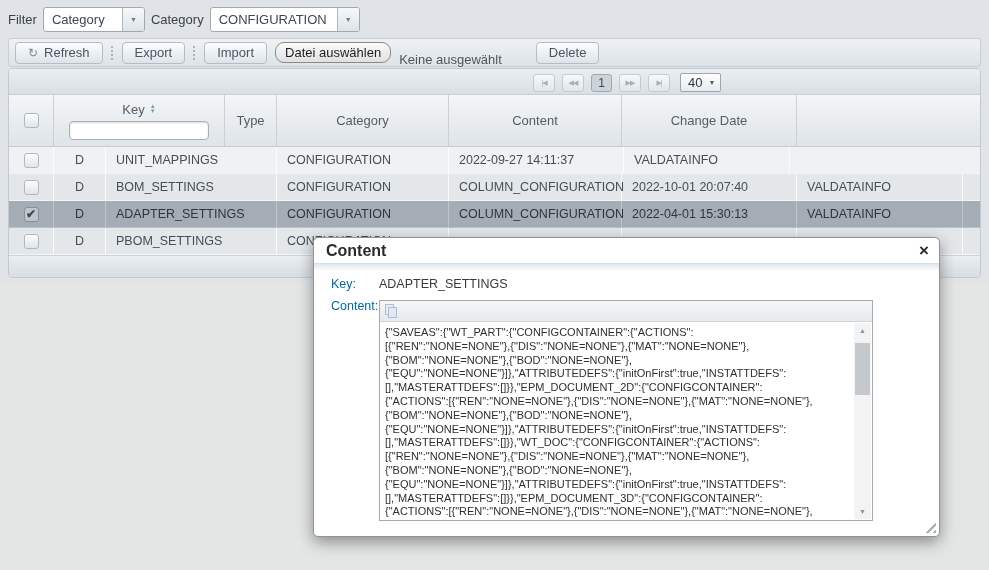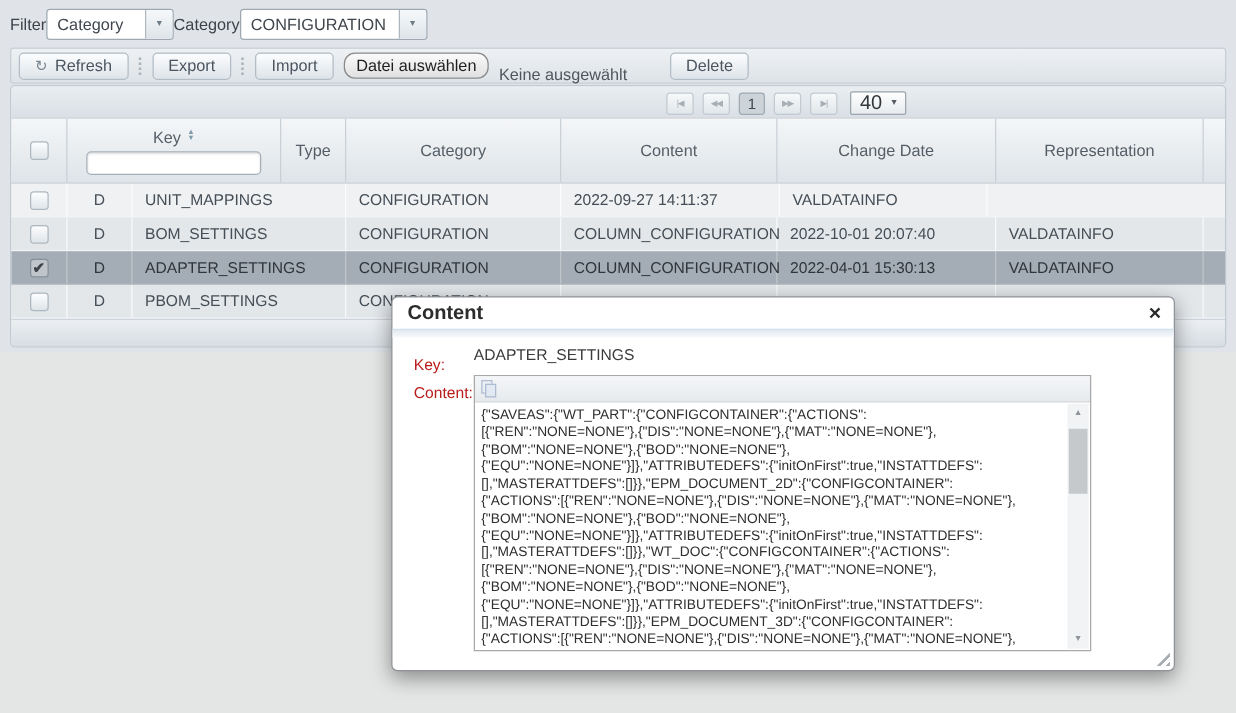--- a/index.html
+++ b/index.html
@@ -1,21 +1,21 @@
 <!DOCTYPE html>
 <html><head>
 <meta charset="utf-8">
 <style>
   * { margin:0; padding:0; box-sizing:border-box; }
   html,body { width:989px; height:570px; }
   body { font-family:"Liberation Sans", sans-serif; background:#e4e5e5; position:relative; overflow:hidden; }
   .top-bg { position:absolute; left:0; top:0; width:989px; height:282px; background:#e0e4e8; }
 
   
-  .filter-bar { position:absolute; left:8px; top:6px; height:27px; display:flex; align-items:center; gap:0;text-align:center; }
+  .filter-bar { position:absolute; left:8px; top:6px; height:27px; display:flex; align-items:center; gap:6px;text-align:center; }
   .lbl { font-size:13px; color:#3c4247; }
   .dd { display:flex; align-items:stretch; height:25px; background:#fff; border:1px solid #9fa9b2; border-radius:3px; overflow:hidden; }
   .dd-value { display:flex; align-items:center; padding:0 8px; font-size:13px; color:#3f464d; }
   .dd-arrow { width:22px; display:flex; align-items:center; justify-content:center; border-left:1px solid #aeb7bf;
               background:linear-gradient(#f6f9fb,#dde4e9); color:#6e7a84; font-size:7px; }
   .dd-filter .dd-value { width:78px; }
   .dd-category .dd-value { width:126px; }
 
   
   .toolbar { position:absolute; left:8px; top:38px; width:973px; height:29px; display:flex; align-items:center; gap:8px;
@@ -34,21 +34,21 @@
                  border-radius:4px; background:#e8ebee; overflow:hidden; }
   .paginator { position:absolute; left:0; top:0; width:971px; height:26px;
                background:linear-gradient(#eaeef1,#d9dfe4); border-bottom:1px solid #c8cfd6; }
   .pg-controls { position:absolute; left:524px; top:4px; display:flex; gap:7px; align-items:center; }
   .pg-btn { width:22px; height:18px; display:flex; align-items:center; justify-content:center; font-size:7px; color:#a7aeb5;
             background:linear-gradient(#f7f9fa,#e0e6ea); border:1px solid #c3cbd2; border-radius:3px; letter-spacing:-1px; }
   .pg-current { width:21px; height:18px; display:flex; align-items:center; justify-content:center; font-size:12px; color:#3f464d;
                 background:#ccd3d9; border:1px solid #9fa9b1; border-radius:3px; }
   .pg-size { display:flex; align-items:center; height:19px; margin-left:3px; padding:0 5px 0 7px; gap:6px;
              background:linear-gradient(#fefefe,#e7ebee); border:1px solid #9ba6ae; border-radius:2px; }
-  .pg-size .val { font-size:16px; color:#33383d;text-align:center; }
+  .pg-size .val { font-size:13px; color:#33383d;text-align:center; }
   .pg-size .arr { font-size:7px; color:#555b61; }
 
   .thead { position:absolute; left:0; top:26px; width:971px; height:52px; display:flex;
            background:linear-gradient(#f4f6f8,#dee4e8); border-bottom:1px solid #c3cbd2; }
   .th { display:flex; align-items:center; justify-content:center; font-size:13px; color:#555e66;
         border-right:1px solid #c9d0d6; }
   .th:last-child { border-right:none; flex:1; }
   .w-cb{width:45px;} .w-type{width:52px;} .w-key{width:171px;} .w-cat{width:172px;}
   .w-meta{width:173px;} .w-date{width:175px;} .w-rep{width:166px;}
   .th-key { flex-direction:column; justify-content:center; gap:4px; }
@@ -74,21 +74,21 @@
 
   .tfoot { position:absolute; left:0; top:186px; width:971px; height:22px;
            background:linear-gradient(#eceff2,#d7dde2); border-top:1px solid #cdd4da; }
 
   
   .dialog { position:absolute; left:313px; top:237px; width:627px; height:300px; background:#fff;
             border:1px solid #8f9398; border-radius:5px; box-shadow:0 5px 16px rgba(0,0,0,0.4); z-index:10; }
   .dialog-title { height:25px; display:flex; align-items:center; padding-left:12px; font-size:16px; font-weight:bold; color:#2c2c2c; }
   .dialog-close { position:absolute; right:10px; top:4px; font-size:17px; line-height:17px; font-weight:bold; color:#2b2b2b; cursor:default; }
   .dialog-sep { height:7px; background:linear-gradient(#e0e9f1,#f7fafc); border-top:1px solid #d4e0ea; }
-  .d-label { position:absolute; font-size:12.5px; color:#b91c1c;margin-top:8px; }
+  .d-label { position:absolute; font-size:12.5px; color:#0369a1; }
   .d-key-label { left:17px; top:39px; }
   .d-key-value { position:absolute; left:65px; top:39px; font-size:12.5px; color:#3a3a3a; }
   .d-content-label { left:17px; top:61px; }
   .content-box { position:absolute; left:65px; top:62px; width:494px; height:221px; border:1px solid #a9a9a9; background:#fff; }
   .cb-toolbar { position:absolute; left:0; top:0; right:0; height:21px; background:linear-gradient(#f4f6f8,#e7eaed);
                 border-bottom:1px solid #cfd4d8; display:flex; align-items:center; padding-left:5px; }
   .copy-icon { position:relative; width:14px; height:15px; opacity:0.65; }
   .copy-icon .pg-back { position:absolute; left:0; top:0; width:9px; height:11px; border:1px solid #8da2c0; background:#e9eef6; }
   .copy-icon .pg-front { position:absolute; left:3px; top:3px; width:9px; height:11px; border:1px solid #8da2c0; background:#dce6f3; }
   .json-text { position:absolute; left:5px; top:25px; right:22px; bottom:3px; font-size:11px; line-height:13.8px;
@@ -169,21 +169,20 @@
           <span>▲</span>
           <span>▼</span>
         </span>
       </div>
       <input class="key-filter" value="" style="">
     </div>
     <div class="th w-type">Type</div>
     <div class="th w-cat">Category</div>
     <div class="th w-meta">Content</div>
     <div class="th w-date">Change Date</div>
-    <div class="th w-rep">Representation</div>
     <div class="th"></div>
   </div>
 
   <div class="tbody">
 
     <div class="tr tr-odd">
       <div class="td td-center w-cb">
         <div class="cbx"></div>
       </div>
       <div class="td td-center w-type">D</div>

